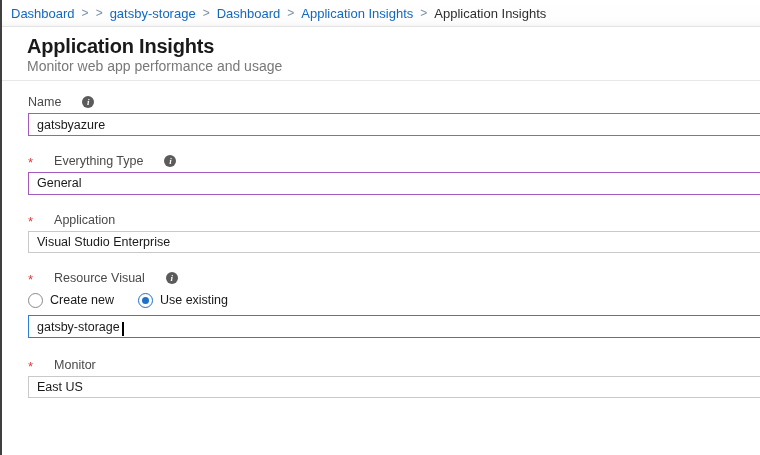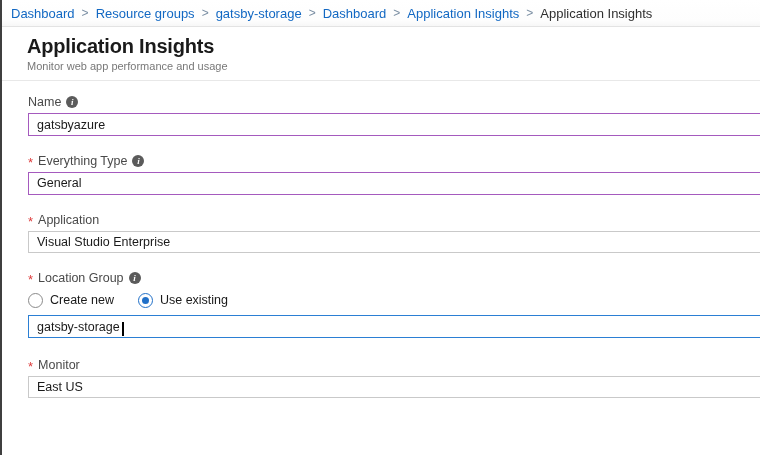--- a/index.html
+++ b/index.html
@@ -25,30 +25,30 @@
     font-size:13px;
     white-space:nowrap;
   }
   .crumb-link { color:#1268c3; text-decoration:none; cursor:pointer; }
   .crumb-sep { color:#7a8ea3; font-size:12px; }
   .crumb-current { color:#2f2f2f; }
 
   
   .page-header { padding:7px 0 0 25px; }
   .page-title { font-size:20px; font-weight:bold; color:#1a1a1a; line-height:24px; letter-spacing:-0.2px; }
-  .page-subtitle { font-size:11px; color:#787878; line-height:13px; margin-top:2px; }
+  .page-subtitle { font-size:14px; color:#787878; line-height:13px; margin-top:2px; }
   .header-divider { border-bottom:1px solid #e8e8e8; margin-top:7px; }
 
   
   .form { padding:13px 0 0 26px; }
   .field-group { margin-bottom:17px; }
   .field-label {
     display:flex;
     align-items:center;
-    gap:5px;
+    gap:21px;
     height:16px;
     font-size:12.5px;
     color:#494949;
   }
   .asterisk { color:#dd3c3c; font-size:13px; line-height:10px; position:relative; top:2px; }
   .info-icon {
     display:inline-flex;
     align-items:center;
     justify-content:center;
     width:12px; height:12px;
@@ -106,21 +106,20 @@
     height:14px;
     background:#000000;
   }
 </style>
 </head>
 <body>
 
 <div class="breadcrumb-bar">
   <a class="crumb-link">Dashboard</a>
   <span class="crumb-sep">&gt;</span>
-  <a class="crumb-link">Resource groups</a>
   <span class="crumb-sep">&gt;</span>
   <a class="crumb-link">gatsby-storage</a>
   <span class="crumb-sep">&gt;</span>
   <a class="crumb-link">Dashboard</a>
   <span class="crumb-sep">&gt;</span>
   <a class="crumb-link">Application Insights</a>
   <span class="crumb-sep">&gt;</span>
   <span class="crumb-current">Application Insights</span>
 </div>
 
@@ -153,21 +152,21 @@
     <div class="field-label">
       <span class="asterisk">*</span>
       <span>Application</span>
     </div>
     <div class="select-box">Visual Studio Enterprise</div>
   </div>
 
   <div class="field-group">
     <div class="field-label">
       <span class="asterisk">*</span>
-      <span>Location Group</span>
+      <span>Resource Visual</span>
       <span class="info-icon">i</span>
     </div>
     <div class="radio-row">
       <div class="radio-option">
         <span class="radio-circle"></span>
         <span>Create new</span>
       </div>
       <div class="radio-option selected">
         <span class="radio-circle">
             <span class="radio-dot"></span>

